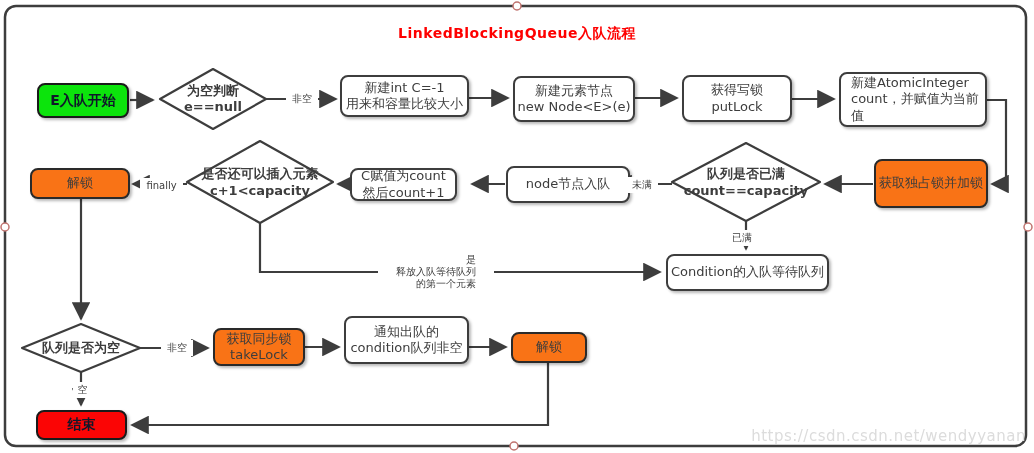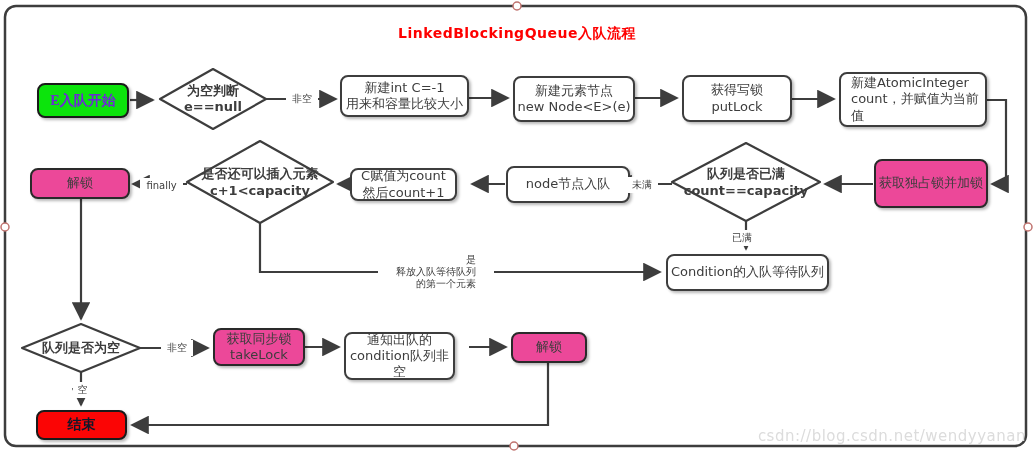--- a/index.html
+++ b/index.html
@@ -14,22 +14,22 @@
   }
   .node{
     position:absolute;display:flex;align-items:center;justify-content:center;
     text-align:center;white-space:pre-line;font-size:13px;line-height:1.25;
     color:#3d3d3d;box-sizing:border-box;
   }
   .rect{
     background:#ffffff;border:2px solid #3d3d3d;border-radius:8px;
     box-shadow:2px 2px 3px rgba(0,0,0,0.28);
   }
-  .green{background:#0ce40c;border-color:#1a1a1a;color:#6d28d9;font-weight:bold;font-size:14px;font-family:Liberation Serif, serif;}
-  .yellow{background:#ec4899;border-color:#2a2a2a;}
+  .green{background:#0ce40c;border-color:#1a1a1a;color:#0f172a;font-weight:bold;font-size:14px;}
+  .yellow{background:#f97316;border-color:#2a2a2a;}
   .red{background:#fb0505;border-color:#1a1a1a;color:#0f172a;font-weight:bold;font-size:14px;}
   .align-left{justify-content:flex-start;text-align:left;padding-left:10px;}
   .dtext{position:absolute;display:flex;align-items:center;justify-content:center;
     text-align:center;white-space:pre-line;font-size:13px;line-height:1.25;color:#3d3d3d;font-weight:bold;}
   .elabel{
     position:absolute;background:#ffffff;display:flex;align-items:center;justify-content:center;
     text-align:right;white-space:pre-line;font-size:10px;line-height:1.2;color:#3d3d3d;padding:0 1px;
   }
   .watermark{
     position:absolute;right:8px;top:427px;font-size:15px;color:#dcdcdc;letter-spacing:0.5px;
@@ -108,30 +108,30 @@
 然后count+1</div>
   <div class="dtext" style="left:190px;top:166px;width:140px;height:33px;">是否还可以插入元素
 c+1&lt;capacity</div>
   <div class="node rect yellow" style="left:30px;top:168px;width:100px;height:31px;">解锁</div>
 
   <div class="node rect" style="left:666px;top:254px;width:163px;height:37px;">Condition的入队等待队列</div>
 
   <div class="dtext" style="left:31px;top:340px;width:100px;height:17px;">队列是否为空</div>
   <div class="node rect yellow" style="left:213px;top:328px;width:92px;height:38px;">获取同步锁
 takeLock</div>
-  <div class="node rect" style="left:344px;top:332px;width:111px;height:48px;">通知出队的
+  <div class="node rect" style="left:344px;top:316px;width:125px;height:48px;">通知出队的
 condition队列非空</div>
   <div class="node rect yellow" style="left:511px;top:332px;width:76px;height:31px;">解锁</div>
   <div class="node rect red" style="left:36px;top:410px;width:91px;height:30px;">结束</div>
 
   <div class="elabel" style="left:286px;top:91px;width:30px;height:16px;">非空</div>
   <div class="elabel" style="left:626px;top:177px;width:30px;height:16px;">未满</div>
   <div class="elabel" style="left:726px;top:230px;width:30px;height:16px;">已满</div>
   <div class="elabel" style="left:140px;top:178px;width:41px;height:16px;">finally</div>
   <div class="elabel" style="left:378px;top:248px;width:114px;height:47px;">是
 释放入队等待队列
 的第一个元素</div>
   <div class="elabel" style="left:161px;top:340px;width:30px;height:16px;">非空</div>
   <div class="elabel" style="left:73px;top:382px;width:17px;height:16px;">空</div>
 
-  <div class="watermark">csdn://blog.csdn.net/wendyyanan</div>
+  <div class="watermark">https://csdn.csdn.net/wendyyanan</div>
 
 </div>
 
 </body></html>

